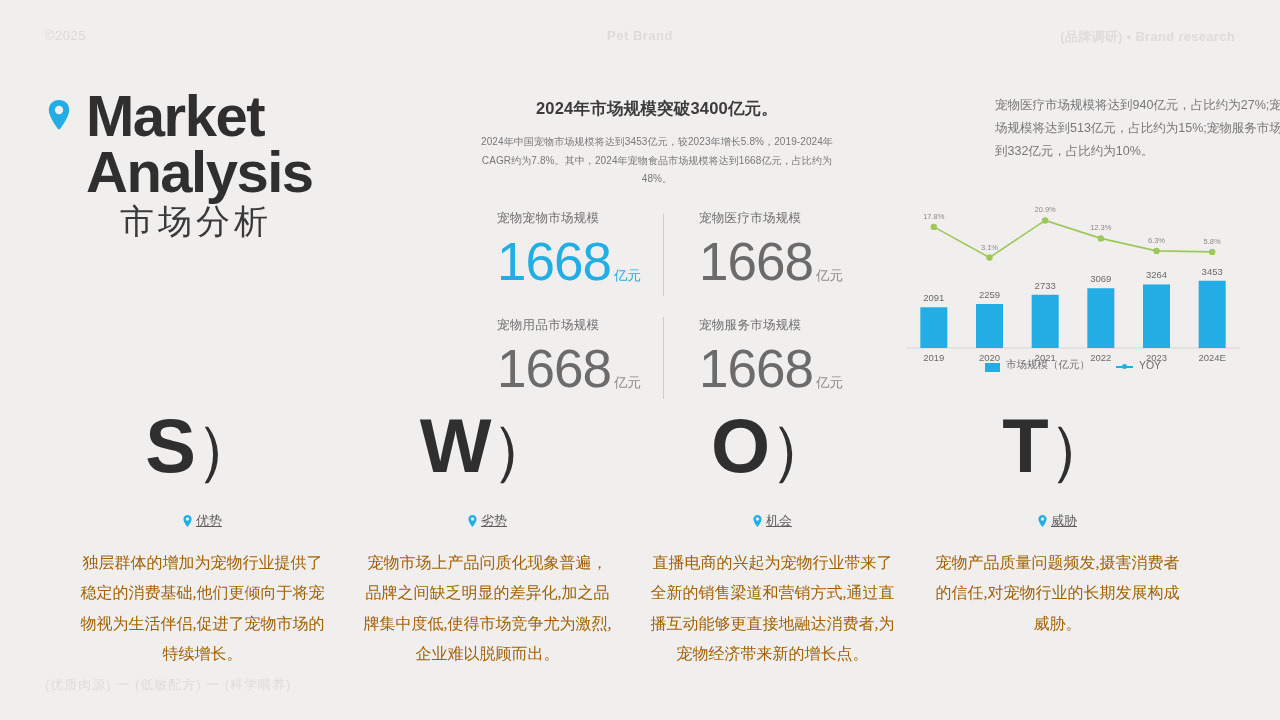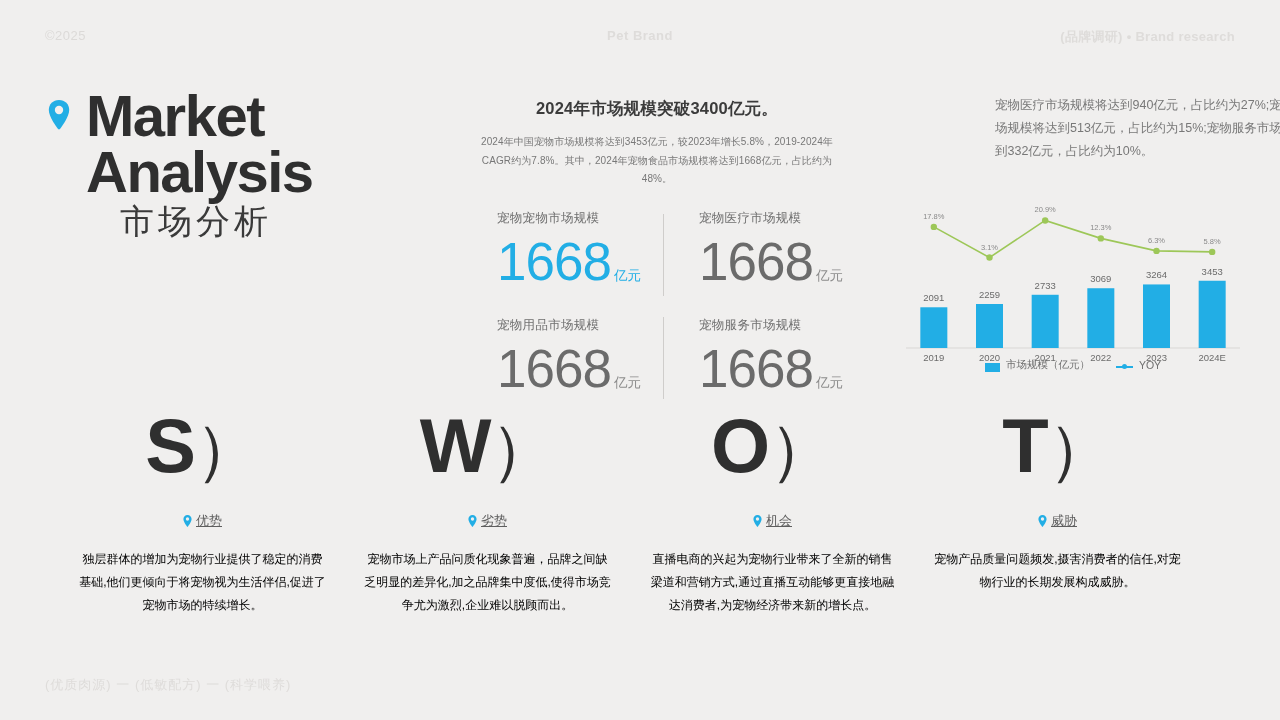--- a/index.html
+++ b/index.html
@@ -78,21 +78,21 @@
   .swot { position:absolute; left:0; top:408px; width:1280px; display:flex; }
   .swot-col { width:285px; text-align:center; }
   .swot-col.c1 { margin-left:60px; }
   .swot-letter {
     font-size:76px; font-weight:bold; color:#2f2f2f; line-height:1;
     letter-spacing:-1px;
   }
   .swot-paren { font-weight:400; font-size:66px; color:#2f2f2f; }
   .swot-tag { margin-top:28px; font-size:13px; color:#5e5e5e; display:flex; align-items:center; justify-content:center; gap:4px;text-decoration:underline; }
   .swot-tag .pin-sm { display:inline-block; line-height:0; }
-  .swot-text { margin-top:18px; font-size:12px; line-height:1.9; color:#000000; padding:0 18px; text-align:center; }
+  .swot-text { margin-top:18px; font-size:16px; line-height:1.9; color:#a16207; padding:0 18px; text-align:center;font-family:Liberation Serif, serif; }
 
   
   .footer { position:absolute; left:45px; bottom:26px; font-size:13px; color:#dedcda; letter-spacing:1px; }
 </style>
 </head>
 <body>
 
 <div class="topbar">
   <div class="tb-left">©2025</div>
   <div class="tb-mid">Pet Brand</div>

